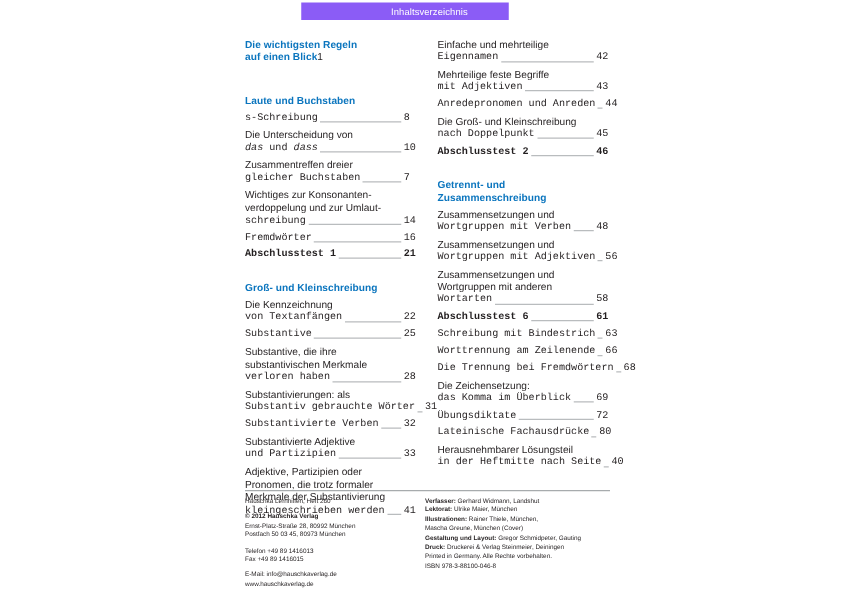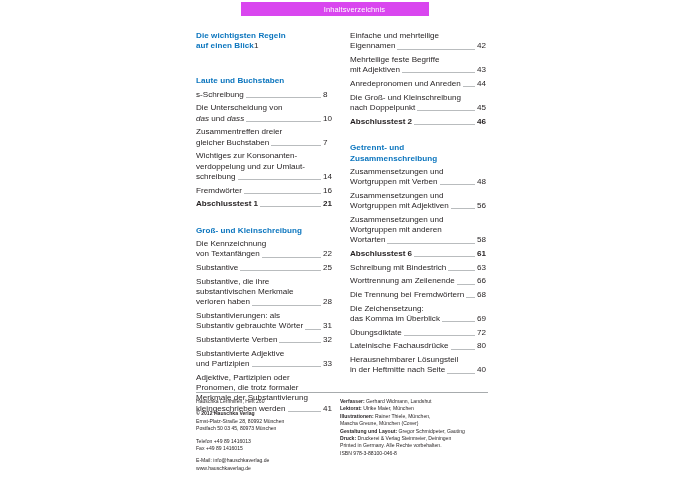--- a/index.html
+++ b/index.html
@@ -11,22 +11,22 @@
     color: #231f20;
     overflow: hidden;
     position: relative;
   }
   .page { position: relative; width: 680px; height: 480px; }
 
   
   .header-bar {
     position: absolute;
     left: 241px; top: 2px;
-    width: 188px; height: 14px;
-    background: #d946ef;
+    width: 166px; height: 14px;
+    background: #8b5cf6;
     display: flex; align-items: center; justify-content: center; padding-left: 39px;
   }
   .header-bar .title {
     color: #ffffff;
     font-size: 7.5px;
     letter-spacing: .1px;
   }
 
   
   .columns {
@@ -53,20 +53,21 @@
   
   .entry {
     font-size: 8.1px;
     line-height: 10.3px;
     margin-bottom: 3.4px;
     position: relative;
   }
   .entry .row {
     display: flex;
     align-items: flex-end;
+    font-family: Liberation Mono, monospace;
   }
   .entry .txt { white-space: nowrap; }
   .entry .lead {
     flex: 1 1 auto;
     border-bottom: 0.6px solid #b9bcbe;
     margin: 0 2px 2.1px 2px;
     min-width: 4px;
     height: 1px;
   }
   .entry .pg {

